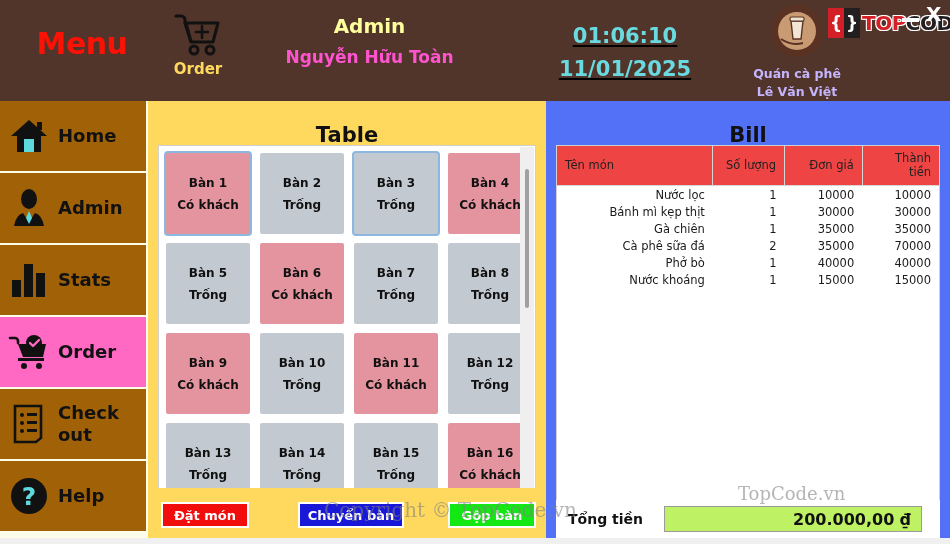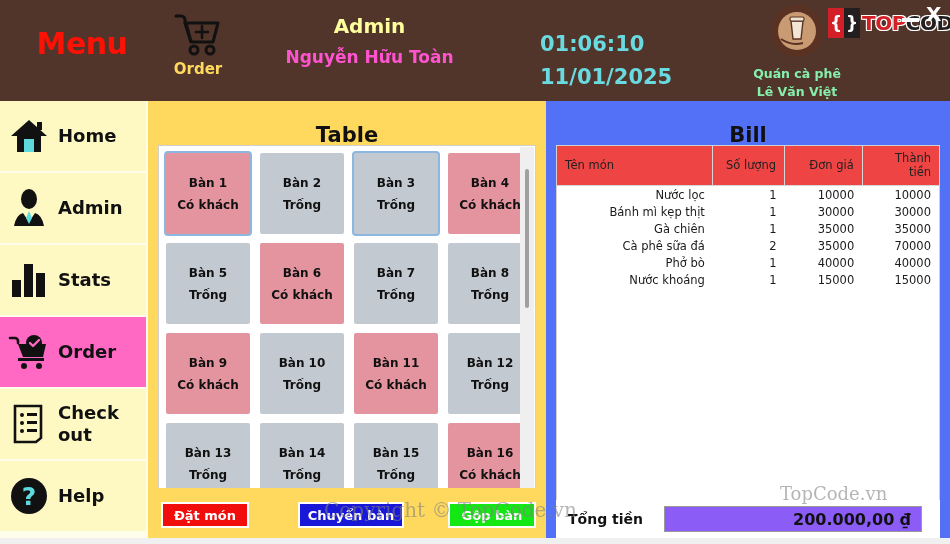--- a/index.html
+++ b/index.html
@@ -41,34 +41,34 @@
   }
   .admin-role {
     color: #ffff9e; font-size: 20px; font-weight: bold; line-height: 28px;
   }
   .admin-name {
     color: #ff53d0; font-size: 17px; font-weight: bold; line-height: 26px;
     margin-top: 4px;
   }
 
   .clock-block {
-    position: absolute; left: 540px; top: 28px;
-    width: 170px; 
+    position: absolute; left: 540px; top: 20px;
+    width: 170px; text-align: center; text-decoration: underline;
   }
   .clock-time, .clock-date {
     color: #69dbe0; font-size: 21px; font-weight: bold; line-height: 33px;
   }
 
   .brand-block {
     position: absolute; left: 738px; top: 3px;
     width: 118px; text-align: center;
   }
   .brand-logo { height: 58px; }
   .brand-l1, .brand-l2 {
-    color: #86efac; font-size: 12.5px; font-weight: bold; line-height: 18px;
+    color: #c4b5fd; font-size: 12.5px; font-weight: bold; line-height: 18px;
   }
 
   .topcode-badge {
     position: absolute; left: 828px; top: 8px;
     display: flex; align-items: center; height: 30px;
   }
   .tc-mark {
     display:flex; height: 30px; width: 32px;
   }
   .tc-mark .half { width: 16px; height: 30px; display:flex; align-items:center; justify-content:center;
@@ -94,21 +94,21 @@
 
   
   .sidebar {
     position: absolute; left: 0; top: 101px;
     width: 148px; height: 443px;
     background: #fdfde9;
   }
   .nav-item {
     position: relative;
     height: 72px; width: 146px;
-    background: #fef9c3;
+    background: #a16207;
     border-bottom: 2px solid #fdfde9;
     display: flex; align-items: center;
     cursor: pointer;
   }
   .nav-item.active { background: #ff69c4; }
   .nav-ico {
     width: 58px; display:flex; align-items:center; justify-content:center;
     flex: 0 0 58px;
   }
   .nav-lbl {
@@ -236,36 +236,36 @@
     background: #ffffff;
     display: flex; align-items: center;
   }
   .total-label {
     font-size: 14px; font-weight: bold; color: #111;
     margin-left: 12px; width: 96px;
     font-family:"DejaVu Sans", sans-serif;
   }
   .total-value {
     width: 258px; height: 26px;
-    border: 1px solid #9a9a9a; background: #8b5cf6;
+    border: 1px solid #9a9a9a; background: #bef264;
     display: flex; align-items: center; justify-content: flex-end;
     padding-right: 10px;
     font-size: 16px; font-weight: bold; color: #111;
     font-family:"DejaVu Sans", sans-serif;
   }
 
   
   .wm {
     position: absolute;
     color: rgba(128,128,128,0.58);
     font-family: "DejaVu Serif", serif;
     pointer-events: none; white-space: nowrap;
   }
   #wm-big   { left: 324px; top: 498px; font-size: 20px; }
-  #wm-small { left: 780px; top: 483px; font-size: 18px; }
+  #wm-small { left: 738px; top: 483px; font-size: 18px; }
 
   .bottombar {
     position: absolute; left: 0; bottom: 0; width: 950px; height: 6px;
     background: #f0f0f0;
   }
 </style>
 </head>
 <body>
 
 <div id="app">

